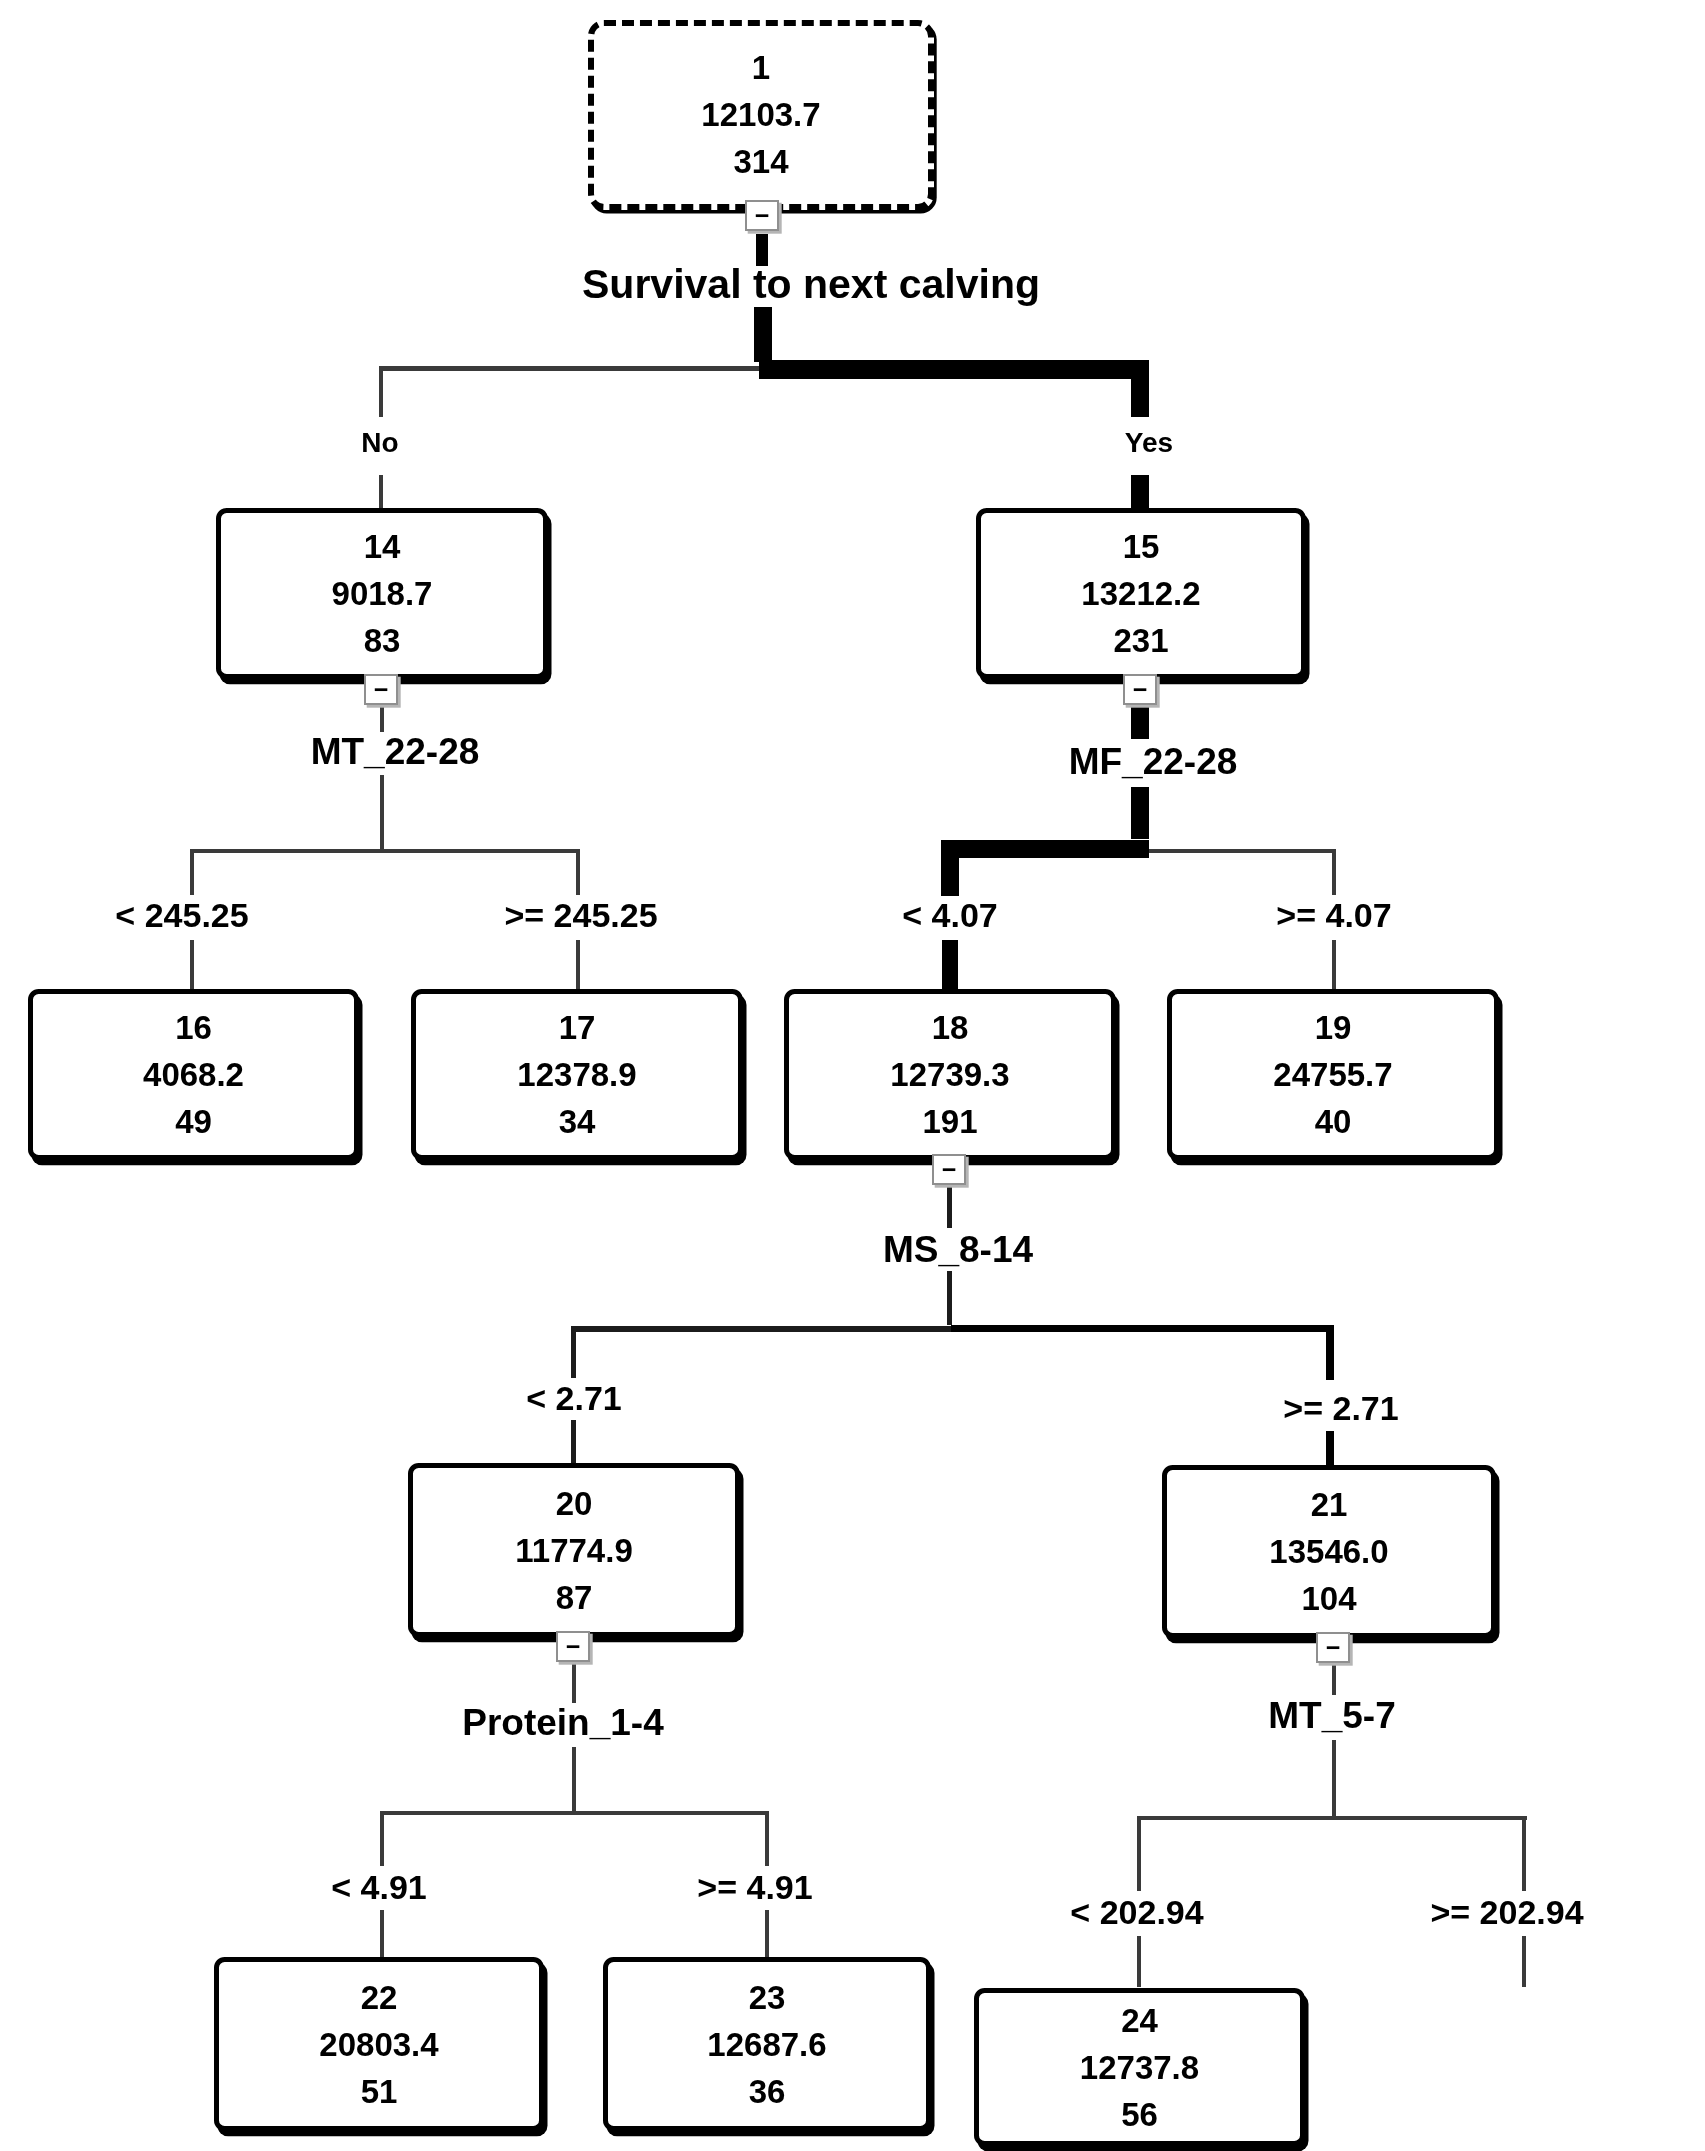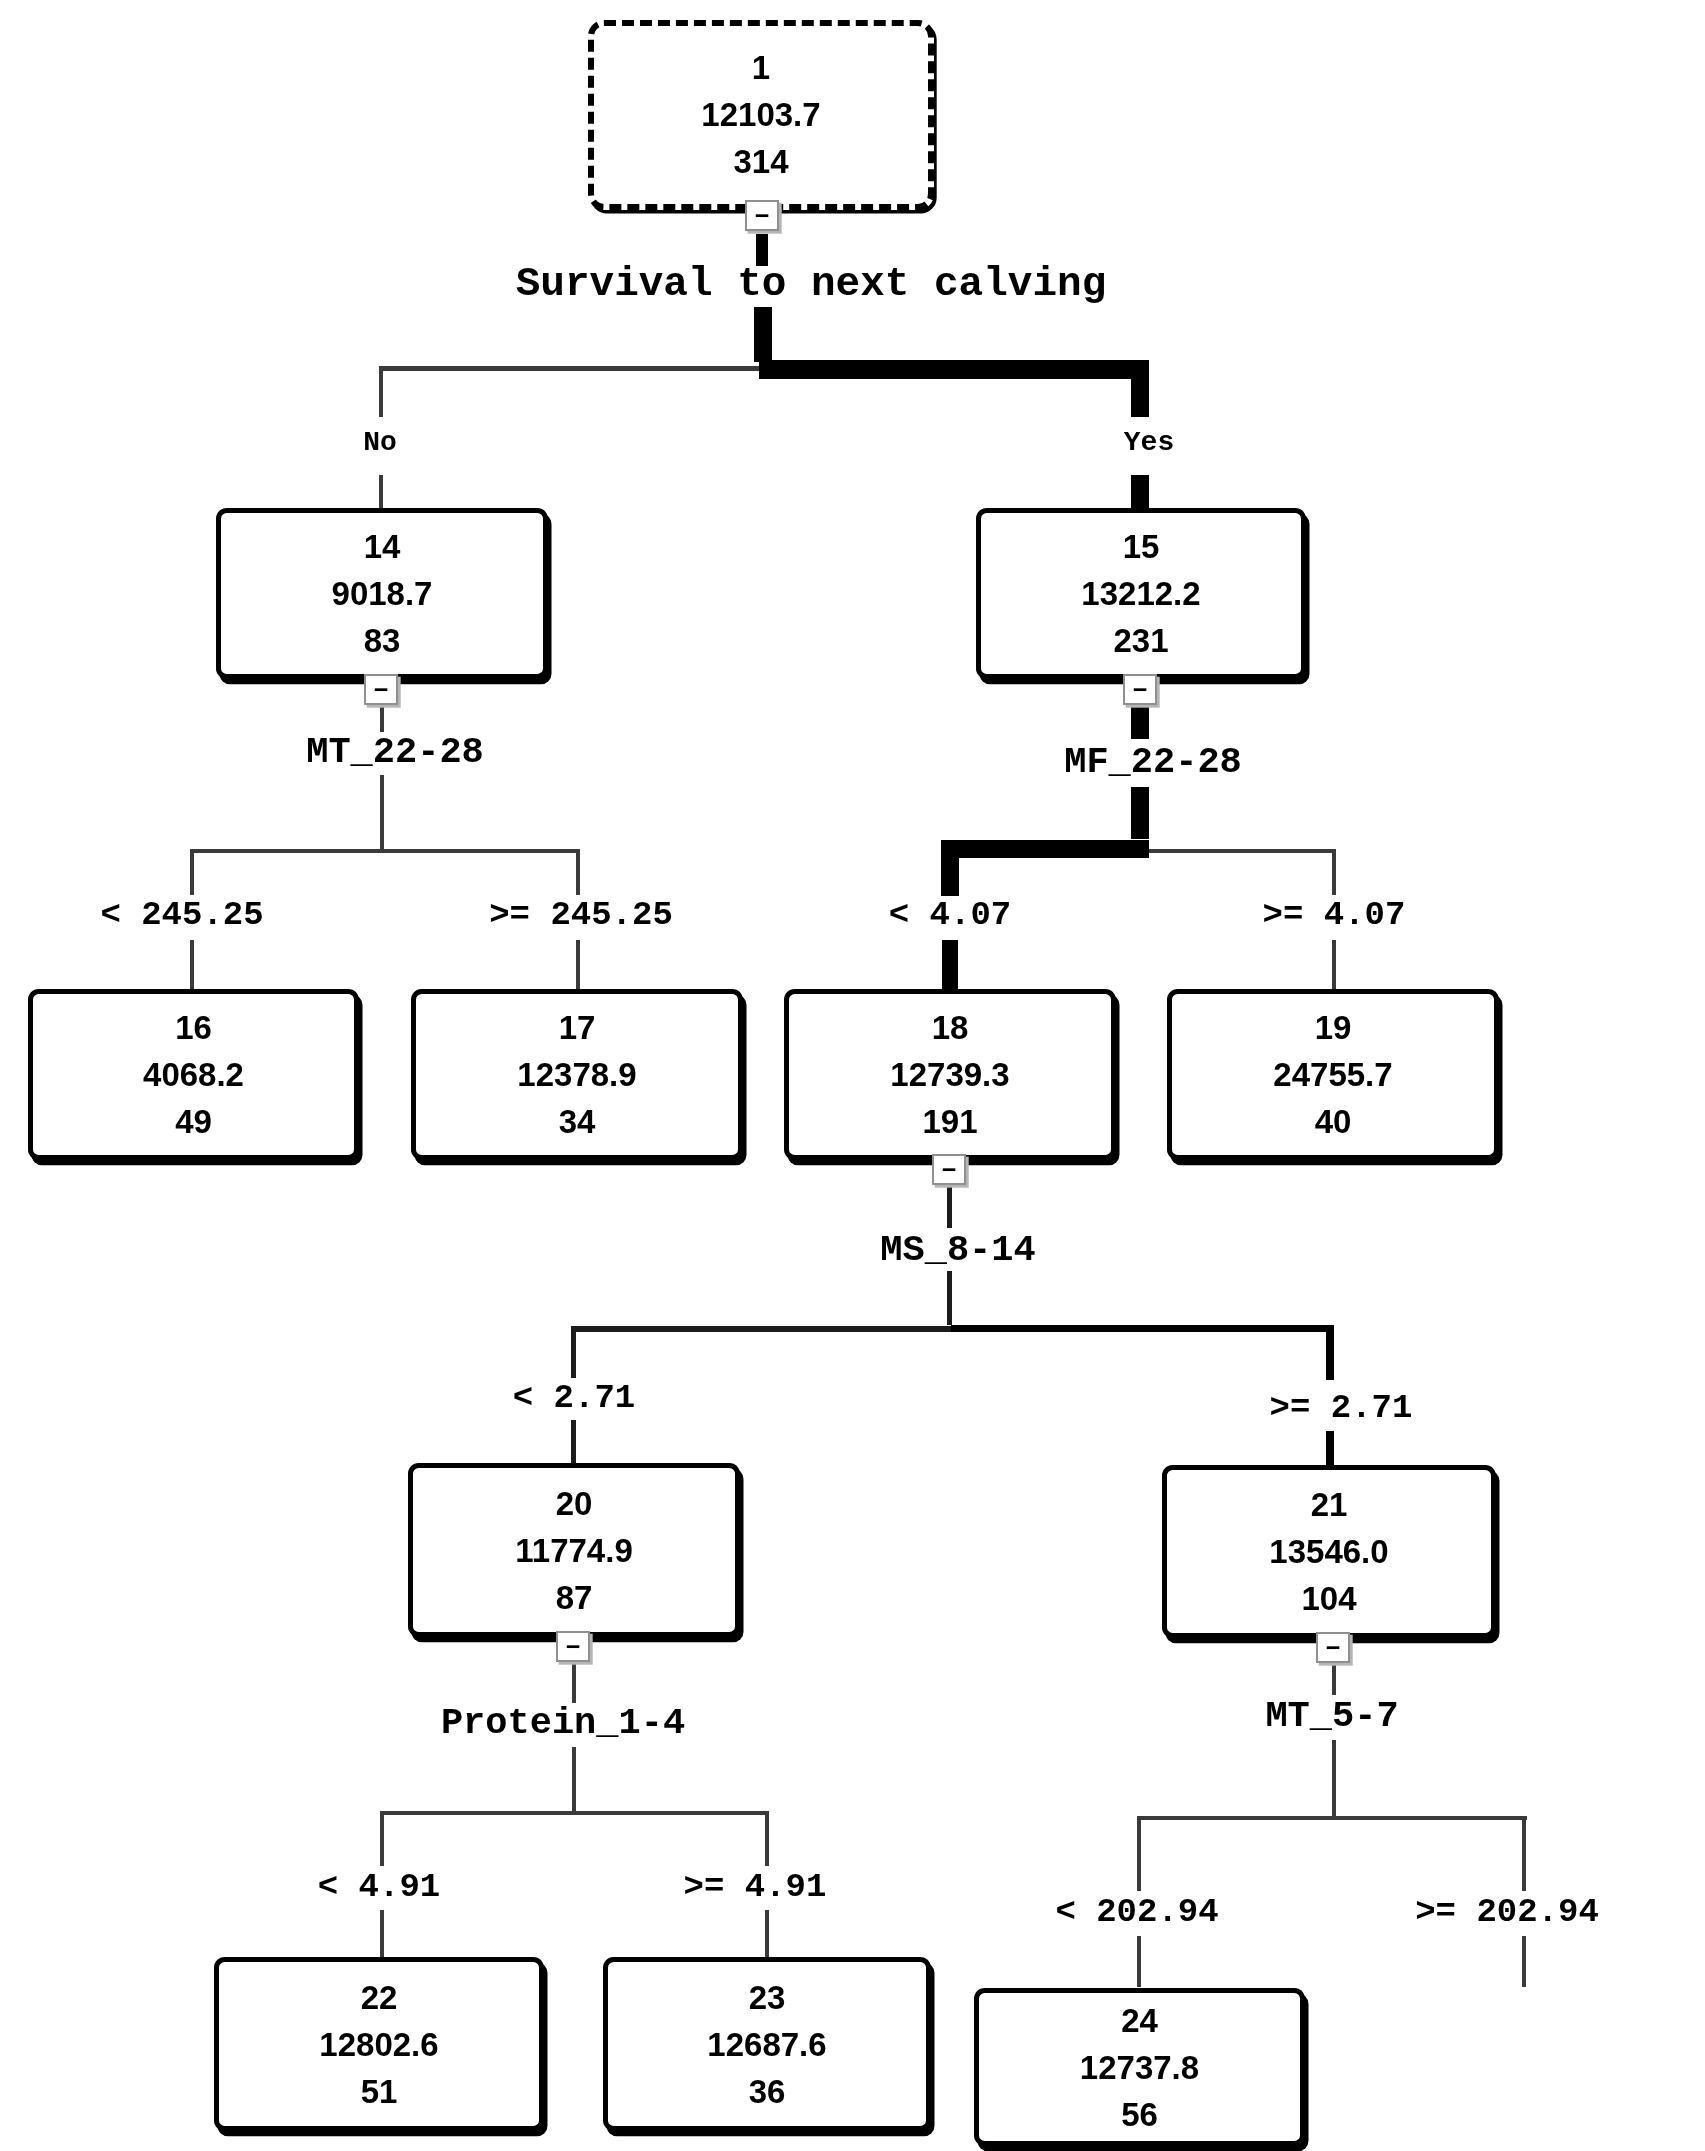--- a/index.html
+++ b/index.html
@@ -10,21 +10,21 @@
         justify-content:center;align-items:center;font-size:33px;font-weight:bold;
         line-height:47px;z-index:4;text-align:center;}
   .node.root{border:6.2px dashed #000;border-radius:16px;box-shadow:2.7px 3.5px 0 #000;}
   .ln{position:absolute;background:#000;z-index:1;}
   .ln.thin{background:#3a3a3a;}
   .ln.med{background:#1c1c1c;}
   .minus{position:absolute;width:30px;height:26.6px;background:#fff;border:2.7px solid #8f8f8f;
          box-shadow:2.7px 2.7px 0 #b5b5b5;z-index:6;display:flex;align-items:center;
          justify-content:center;font-size:25px;font-weight:bold;line-height:1;box-sizing:content-box;}
   .lbl{position:absolute;font-weight:bold;white-space:nowrap;transform:translateX(-50%);
-       z-index:5;text-align:left;font-family:Liberation Mono, monospace;}
+       z-index:5;text-align:left;}
   .lbl.title{font-size:41px;}
   .lbl.branch{font-size:28px;}
   .lbl.var{font-size:37px;}
   .lbl.cond{font-size:34px;line-height:37px;}
 </style>
 </head>
 <body>
 
 <div id="canvas">
 
@@ -122,21 +122,21 @@
     <div>11774.9</div>
     <div>87</div>
   </div>
   <div class="node" style="left:1162px;top:1465px;width:334px;height:173px">
     <div>21</div>
     <div>13546.0</div>
     <div>104</div>
   </div>
   <div class="node" style="left:214px;top:1957px;width:330px;height:174px">
     <div>22</div>
-    <div>12802.6</div>
+    <div>20803.4</div>
     <div>51</div>
   </div>
   <div class="node" style="left:603px;top:1957px;width:328px;height:174px">
     <div>23</div>
     <div>12687.6</div>
     <div>36</div>
   </div>
   <div class="node" style="left:974px;top:1988px;width:331px;height:158px">
     <div>24</div>
     <div>12737.8</div>

